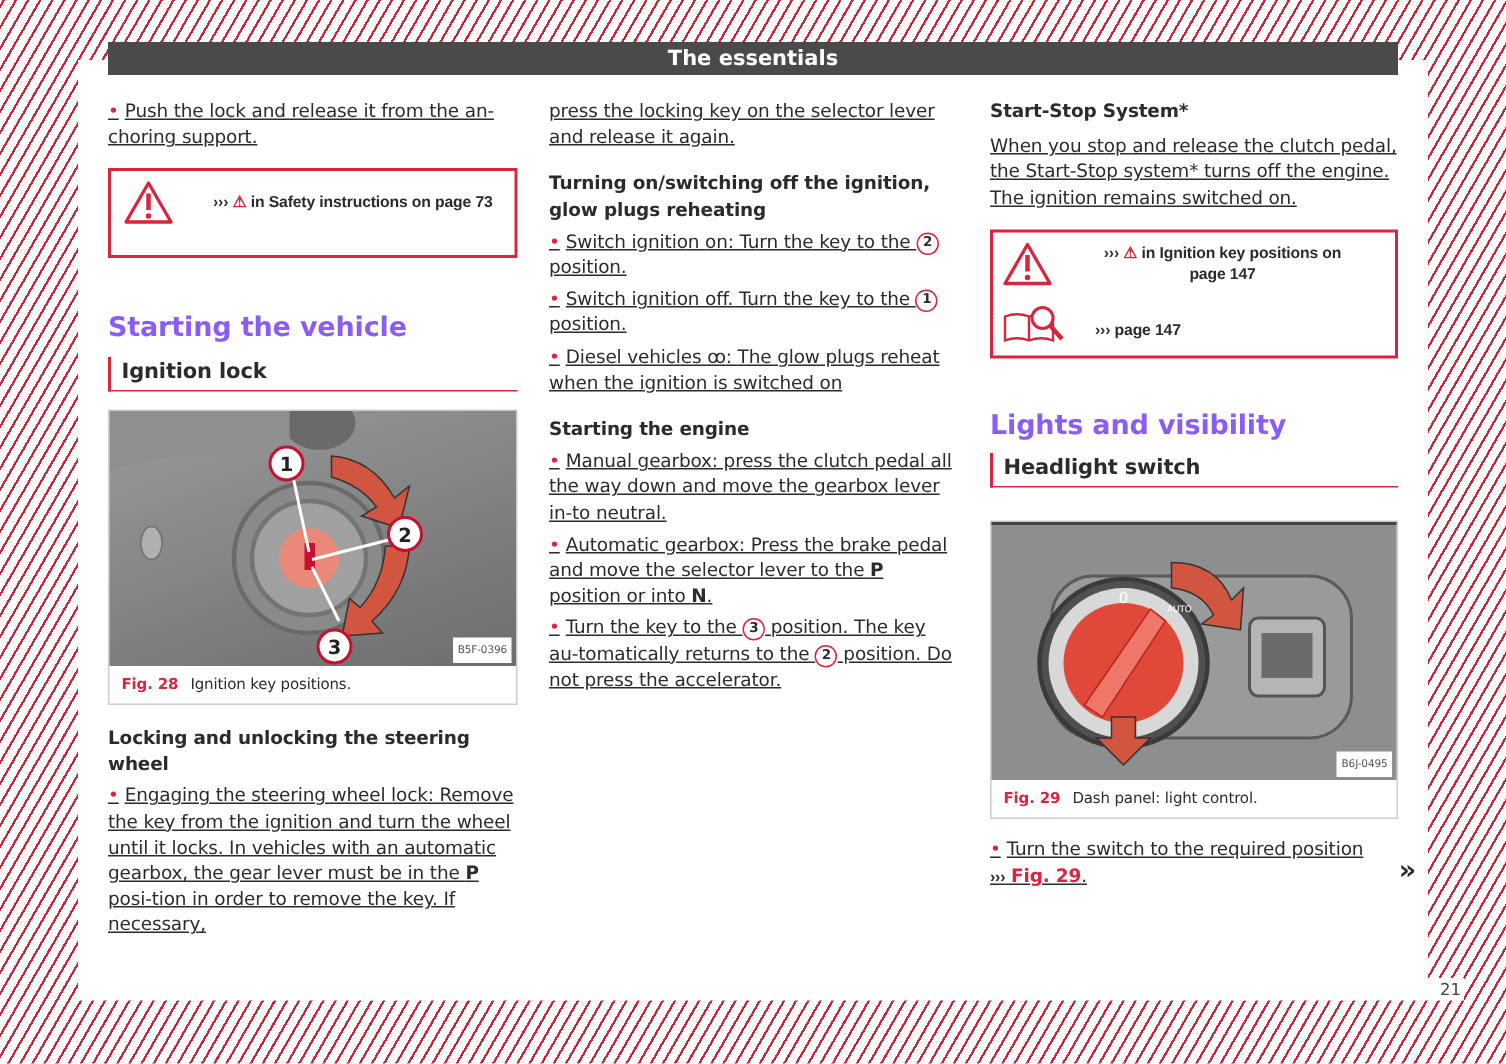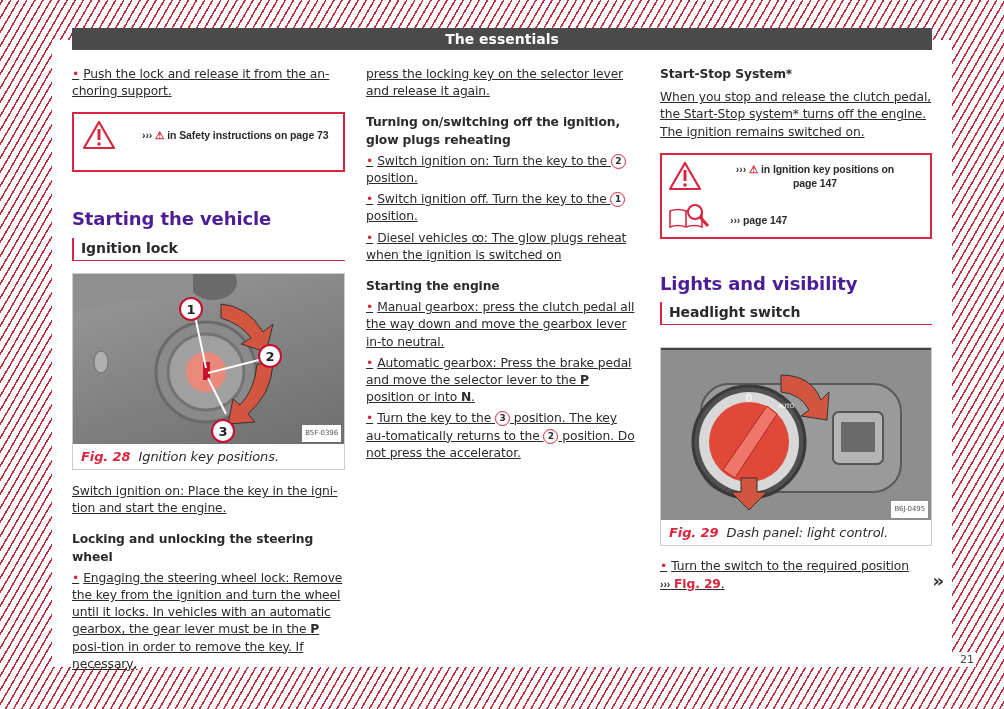--- a/index.html
+++ b/index.html
@@ -12,29 +12,29 @@
   .page { position:absolute; left:52px; top:40px; width:900px; height:627px; background:#fff; }
   .pagenum-box { position:absolute; left:952px; top:652px; width:24px; height:15px; background:#fff; font-size:11px; color:#444; text-align:right; line-height:15px; padding-right:2px; box-sizing:border-box; }
   .header { position:absolute; left:72px; top:28px; width:860px; height:22px; background:#4a4a4a; color:#fff; text-align:center; font-weight:bold; font-size:14px; line-height:22px; font-family:"DejaVu Sans", sans-serif; }
   .col { position:absolute; top:66px; font-size:12.3px; line-height:17.2px; letter-spacing:-0.1px; }
   .col1 { left:72px; width:273px; }
   .col2 { left:366px; width:272px; }
   .col3 { left:660px; width:272px; }
   p { margin:0 0 4px 0;text-decoration:underline; }
   .bullet::before { content:"•"; color:#d7263d; margin-right:4px; }
   .subhead { font-weight:bold; font-size:12.3px; margin:14px 0 4px 0; }
-  .h1 { color:#4c1d95; font-weight:bold; font-size:18px; margin:0; }
+  .h1 { color:#8b5cf6; font-weight:bold; font-size:18px; margin:0; }
   .h2 { font-weight:bold; font-size:14px; border-left:2px solid #d7263d; border-bottom:1px solid #d7263d; padding:2px 0 3px 7px; }
   .warnbox { border:2px solid #d7263d; box-sizing:border-box; position:relative; }
   .ref { font-size:10.5px; font-weight:bold; font-family:"Liberation Sans", sans-serif; }
   .ref .chev { color:#333; }
   .circ { display:inline-block; width:13px; height:13px; border:1.5px solid #d7263d; border-radius:50%; font-size:9px; line-height:13px; text-align:center; font-weight:bold; vertical-align:1px; }
   .fig { position:relative; border:1px solid #ccc; }
   .fig .img { position:relative; overflow:hidden; }
-  .caption { font-size:13px; padding:4px 8px;font-style:italic; }
+  .caption { font-size:10px; padding:4px 8px; }
   .caption .fignum { color:#d7263d; font-weight:bold; margin-right:8px; }
   .code { position:absolute; right:3px; bottom:2px; background:#fff; font-size:7px; padding:0 3px; color:#555; }
   .red { color:#d7263d; font-weight:bold; }
 </style>
 </head>
 <body>
 
 <div class="page"></div>
 <div class="header">The essentials</div>
 <div class="pagenum-box">21</div>
@@ -84,21 +84,20 @@
             <text x="150" y="162" text-anchor="middle" font-size="13" font-weight="bold" fill="#222">3</text>
           </g>
       </svg>
       <span class="code">B5F-0396</span>
     </div>
     <div class="caption">
       <span class="fignum">Fig. 28</span><span>Ignition key positions.</span>
     </div>
   </div>
 
-  <p style="margin-top:13px;">Switch ignition on: Place the key in the igni-tion and start the engine.</p>
   <div class="subhead">Locking and unlocking the steering wheel</div>
   <p class="bullet"><span>Engaging the steering wheel lock: Remove the key from the ignition and turn the wheel until it locks. In vehicles with an automatic gearbox, the gear lever must be in the </span><b>P</b><span> posi-tion in order to remove the key. If necessary,</span></p>
 </div>
 
 <div class="col col2">
   <p>press the locking key on the selector lever and release it again.</p>
   <div class="subhead">Turning on/switching off the ignition, glow plugs reheating</div>
   <p class="bullet"><span>Switch ignition on: Turn the key to the </span><span class="circ">2</span><span> position.</span></p>
   <p class="bullet"><span>Switch ignition off. Turn the key to the </span><span class="circ">1</span><span> position.</span></p>
   <p class="bullet"><span>Diesel vehicles </span><span>ꝏ</span><span>: The glow plugs reheat when the ignition is switched on</span></p>

